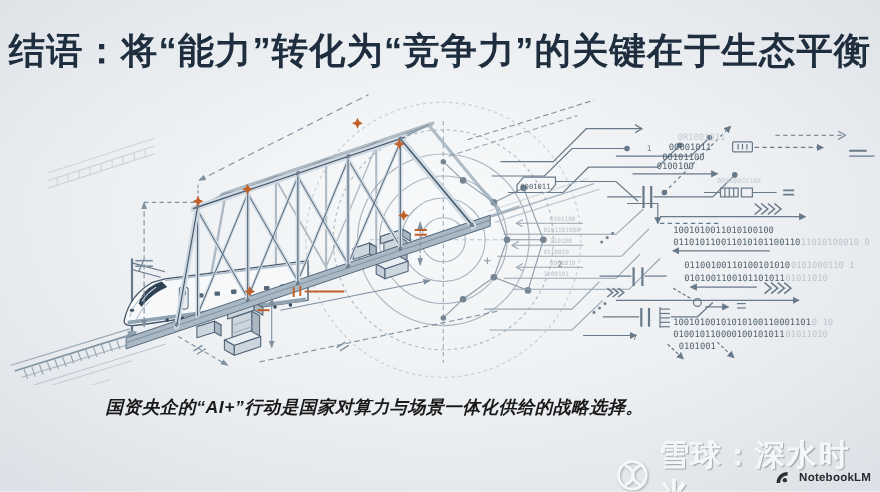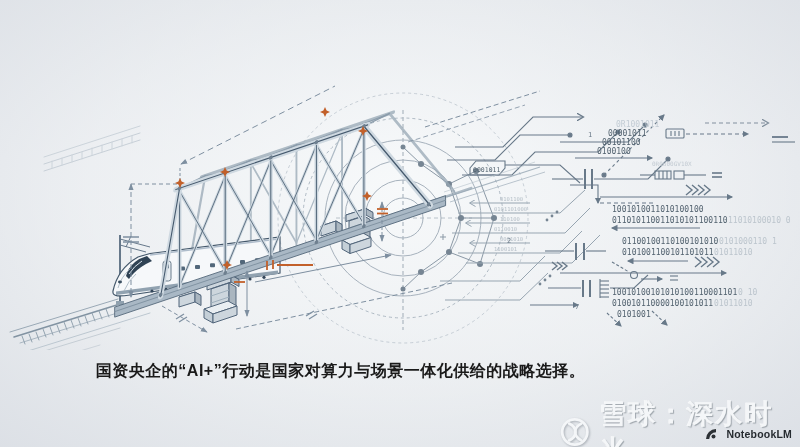--- a/index.html
+++ b/index.html
@@ -7,40 +7,41 @@
     position:relative;width:800px;height:447px;overflow:hidden;
     background:
       radial-gradient(ellipse at 50% 42%, rgba(248,250,251,.9) 0%, rgba(236,239,242,.55) 55%, rgba(219,223,229,.9) 100%),
       linear-gradient(180deg,#e3e6ea 0%,#edeff2 35%,#eef0f2 70%,#e7eaed 100%);
     font-family:"Liberation Sans","DejaVu Sans",sans-serif;
   }
   .title{
     position:absolute;top:24px;left:0;width:800px;text-align:center;
     font-size:33px;font-weight:800;letter-spacing:1px;color:#1e2e3e;margin:0;
   }
-  .caption{position:absolute;top:358px;left:0;width:681px;text-align:center;color:#1a1a1a;}
+  .caption{position:absolute;top:358px;left:0;width:681px;text-align:center;color:#1a1a1a;font-style:italic;}
   .caption p{margin:0;font-size:16px;font-weight:700;line-height:25px;letter-spacing:.5px;}
   .illu{position:absolute;top:85px;left:0;}
   .watermark{
     position:absolute;top:396px;left:558px;display:flex;align-items:center;gap:8px;
     color:#f4f6f8;font-size:27px;font-weight:700;letter-spacing:2px;
     text-shadow:1px 1px 1px rgba(122,130,138,.65), -0.5px -0.5px 0 rgba(255,255,255,.85);
   }
   .watermark svg{filter:drop-shadow(1px 1px 1px rgba(122,130,138,.55));}
   .nblm{
     position:absolute;right:8px;top:428px;display:flex;align-items:center;gap:9px;
     font-size:10.5px;font-weight:700;color:#262b30;letter-spacing:.2px;
   }
   .bin{font-family:"DejaVu Sans Mono","Liberation Mono",monospace;}
 </style>
 </head>
 <body>
 
 <div class="slide">
 
+  <h1 class="title">结语：将“能力”转化为“竞争力”的关键在于生态平衡</h1>
 
   <svg class="illu" width="800" height="265" viewBox="0 0 800 265">
     <defs>
       <marker id="dimA" viewBox="0 0 8 8" refX="7" refY="4" markerWidth="7" markerHeight="7" orient="auto-start-reverse">
         <path d="M0,1 L8,4 L0,7 Z" fill="#7e8fa0"></path>
       </marker>
       <marker id="cirA" refX="5.5" refY="3.5" markerWidth="8" markerHeight="7" orient="auto">
         <path d="M0,0 L6,3.5 L0,7" fill="none" stroke="#687989" stroke-width="1.1"></path>
       </marker>
       <marker id="cirAf" refX="5" refY="3" markerWidth="7" markerHeight="7" orient="auto">

